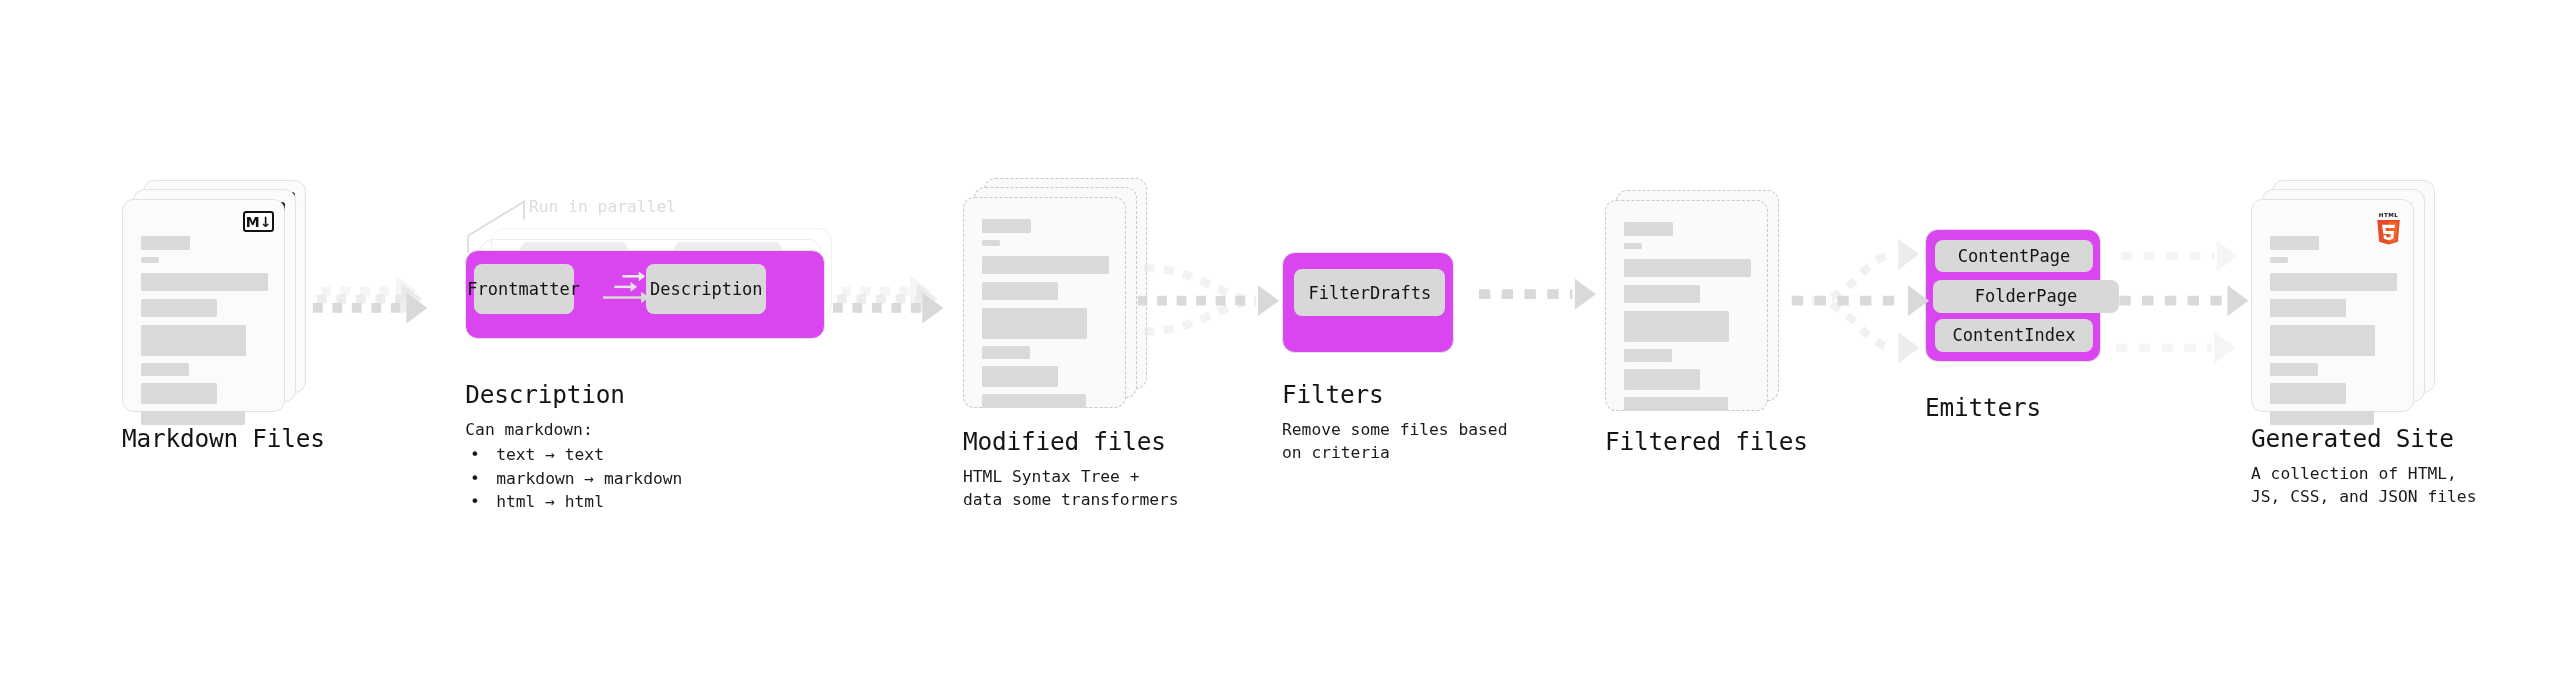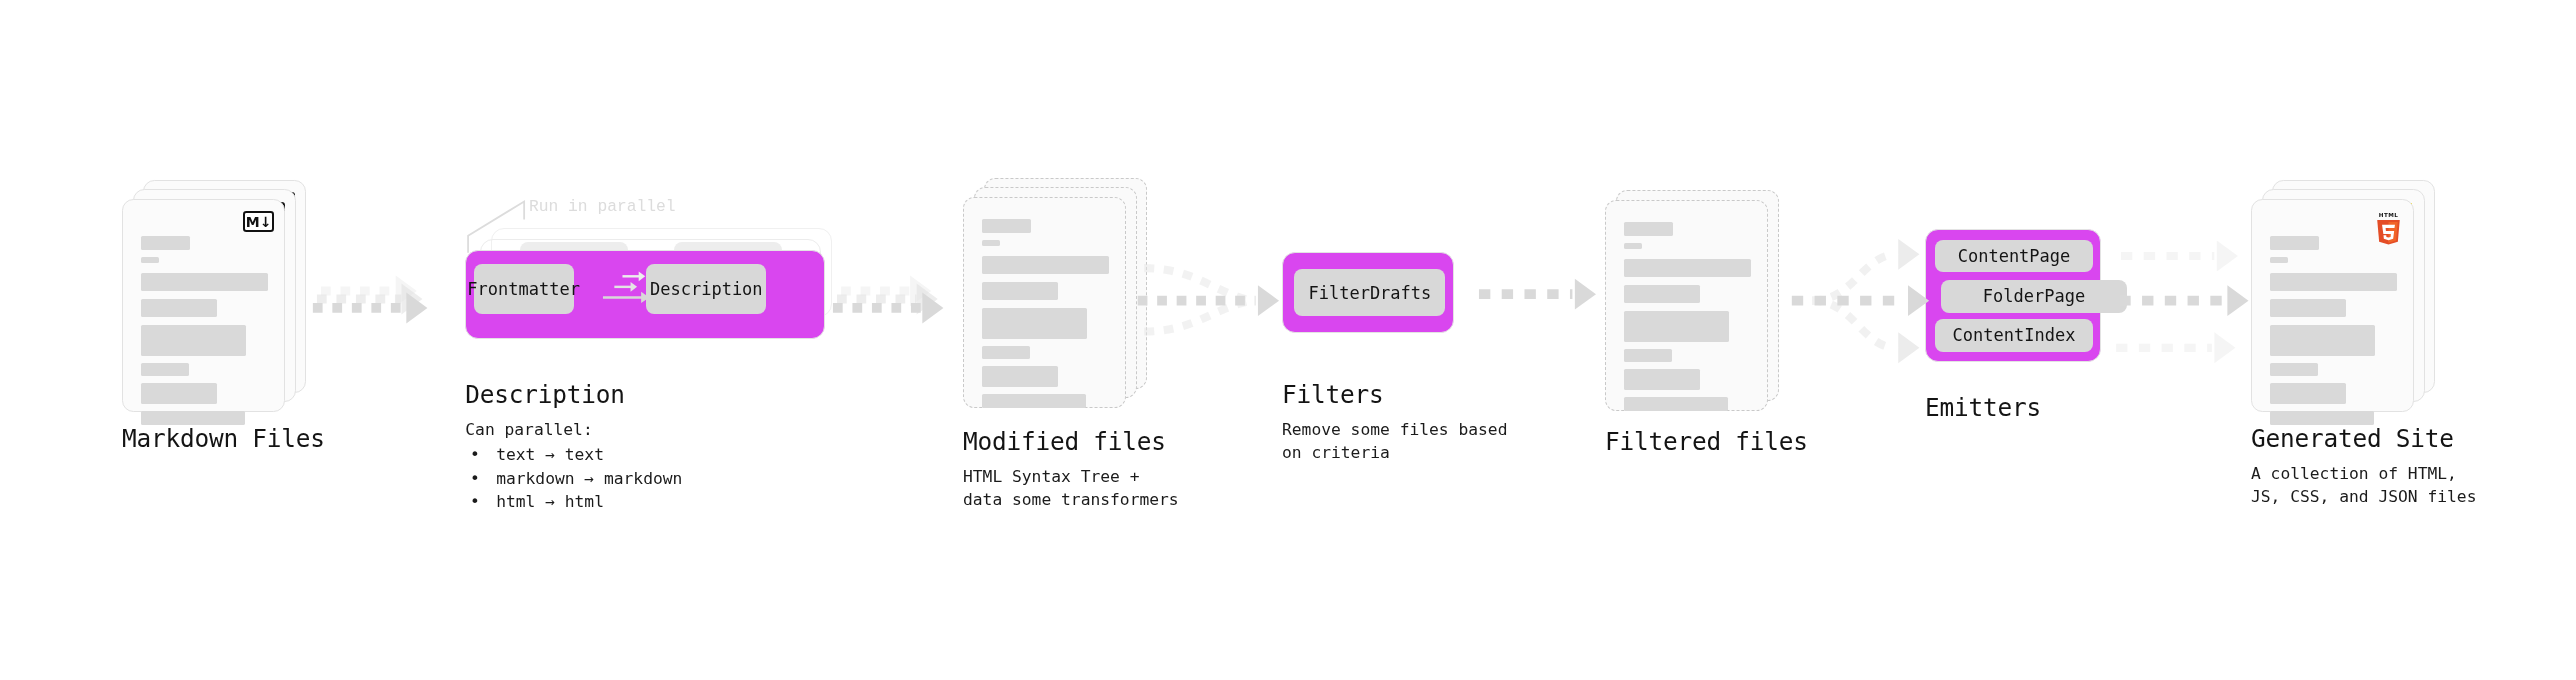--- a/index.html
+++ b/index.html
@@ -137,21 +137,20 @@
     white-space: nowrap;
   }
   .pill.ghost2 { background: #ededed; color: transparent; }
   .pill.ghost1 { background: #e4e4e4; color: transparent; }
 
   .parallel-note {
     position: absolute;
     font-size: 16.3px;
     color: #dcdcdc;
     white-space: nowrap;
-    font-family: Liberation Mono, monospace;
   }
 
   svg.overlay {
     position: absolute;
     left: 0;
     top: 0;
     width: 2576px;
     height: 681px;
     pointer-events: none;
   }
@@ -202,21 +201,21 @@
       <div class="pill ghost1" style="left:172px; top:14.6px; width:108px; height:50px;"></div>
     </div>
 
     <div class="proc-box" style="left:16.3px; top:250px; width:360px; height:89px;">
       <div class="pill" style="left:7.3px; top:13px; width:100px; height:50px;">Frontmatter</div>
       <div class="pill" style="left:180px; top:13px; width:120px; height:50px;">Description</div>
     </div>
 
     <div class="stage-label" style="left:16.3px; top:380px;">Description</div>
 
-    <div class="stage-desc" style="left:16.3px; top:418px;">Can parallel:</div>
+    <div class="stage-desc" style="left:16.3px; top:418px;">Can markdown:</div>
 
     <div style="position:absolute;left:21px;top:443px;font-size:16.3px;line-height:1.45;color:#1b1b1b;">
       <div>
         <span>•</span>
         <span style="margin-left:6.5px;">text → text</span>
       </div>
       <div>
         <span>•</span>
         <span style="margin-left:6.5px;">markdown → markdown</span>
       </div>
@@ -244,21 +243,21 @@
         </div>
       </div>
     </div>
 
     <div class="stage-label" style="left:0px; top:427px;">Modified files</div>
     <div class="stage-desc" style="left:0px; top:465px;">HTML Syntax Tree +
 data some transformers</div>
   </div>
 
   <div class="stage" style="left:1282px; width:268px;">
-    <div class="proc-box" style="left:0px; top:252px; width:172px; height:81px;">
+    <div class="proc-box" style="left:0px; top:252px; width:172px; height:101px;">
       <div class="pill" style="left:11.4px; top:16.3px; width:151px; height:47px;">FilterDrafts</div>
     </div>
 
     <div class="stage-label" style="left:0px; top:380px;">Filters</div>
     <div class="stage-desc" style="left:0px; top:418px;">Remove some files based
 on criteria</div>
   </div>
 
   <div class="stage" style="left:1605px; width:252px;">
     <div class="doc-stack" style="left:0px; top:200px;">
@@ -276,21 +275,21 @@
         </div>
       </div>
     </div>
 
     <div class="stage-label" style="left:0px; top:427px;">Filtered files</div>
   </div>
 
   <div class="stage" style="left:1925px; width:276px;">
     <div class="proc-box" style="left:0px; top:229px; width:176px; height:133px;">
       <div class="pill" style="left:9px; top:9.8px; width:158px; height:32.5px;">ContentPage</div>
-      <div class="pill" style="left:15px; top:50px; width:186px; height:32.5px;">FolderPage</div>
+      <div class="pill" style="left:7px; top:50px; width:186px; height:32.5px;">FolderPage</div>
       <div class="pill" style="left:9px; top:89px; width:158px; height:32.5px;">ContentIndex</div>
     </div>
 
     <div class="stage-label" style="left:0px; top:393px;">Emitters</div>
   </div>
 
   <div class="stage" style="left:2251px; width:293px;">
     <div class="doc-stack" style="left:0px; top:199px;">
 
       <div class="doc-card back2" style="width:163px;height:213px;">

